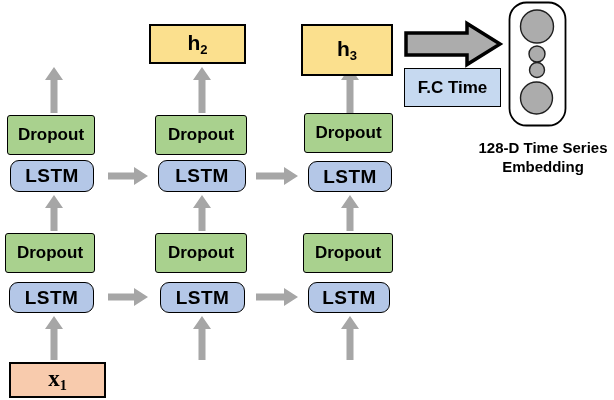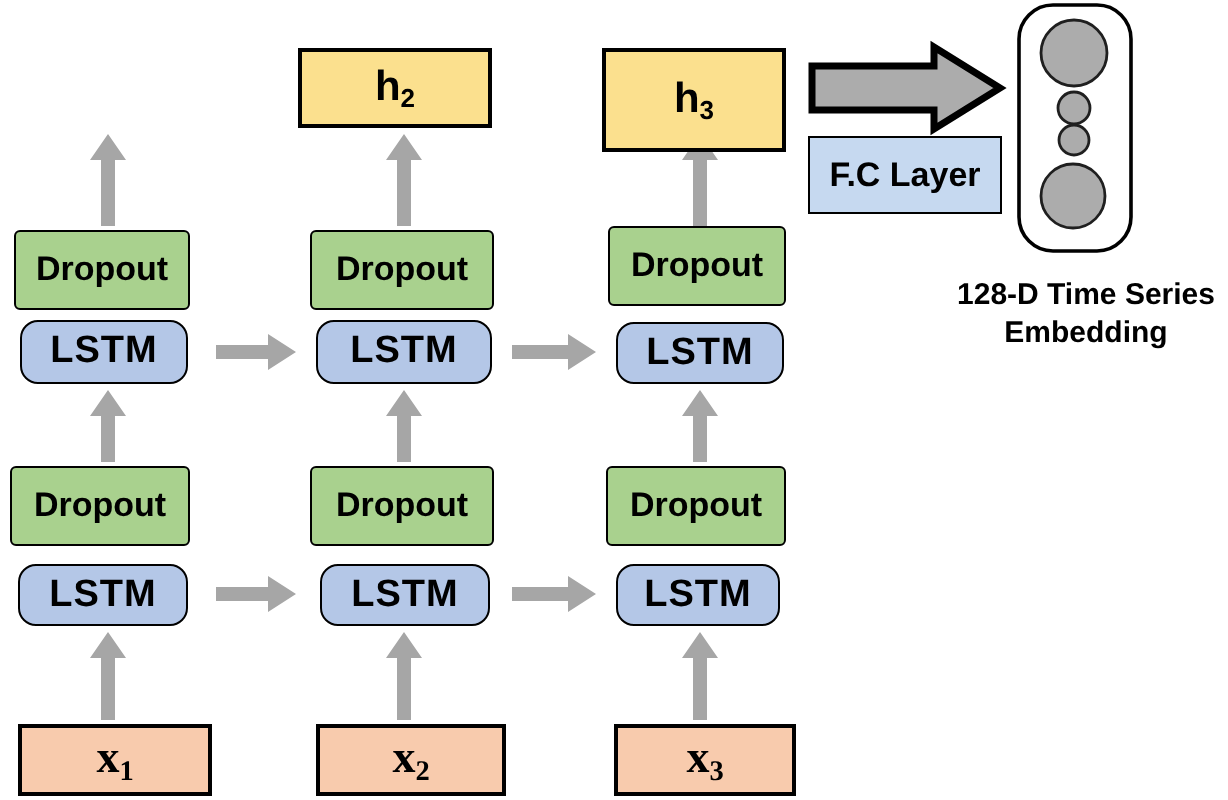--- a/index.html
+++ b/index.html
@@ -103,45 +103,39 @@
   </div>
   <div class="box lstm-box" style="left:158px;top:160px;width:88px;height:32px">
     <span>LSTM</span>
   </div>
   <div class="box dropout-box" style="left:155px;top:233px;width:92px;height:40px">
     <span>Dropout</span>
   </div>
   <div class="box lstm-box" style="left:160px;top:282px;width:85px;height:31px">
     <span>LSTM</span>
   </div>
-  <div class="box x-box" style="left:158px;top:362px;width:95px;height:36px">
-    <span><span>x</span><sub>2</sub></span>
-  </div>
 
   <div class="box h-box" style="left:301px;top:24px;width:92px;height:52px">
     <span><span>h</span><sub>3</sub></span>
   </div>
   <div class="box dropout-box" style="left:304px;top:113px;width:89px;height:40px">
     <span>Dropout</span>
   </div>
   <div class="box lstm-box" style="left:308px;top:161px;width:84px;height:31px">
     <span>LSTM</span>
   </div>
   <div class="box dropout-box" style="left:303px;top:233px;width:90px;height:40px">
     <span>Dropout</span>
   </div>
   <div class="box lstm-box" style="left:308px;top:282px;width:82px;height:31px">
     <span>LSTM</span>
   </div>
-  <div class="box x-box" style="left:307px;top:362px;width:91px;height:36px">
-    <span><span>x</span><sub>3</sub></span>
-  </div>
 
   <div class="box fc-box" style="left:404px;top:68px;width:97px;height:39px">
-    <span>F.C Layer</span>
+    <span>F.C Time</span>
   </div>
 
   <div class="caption" style="left:470px;top:138px;width:146px">
     <div>128-D Time Series</div>
     <div>Embedding</div>
   </div>
 
 </div>
 
 </body></html>

